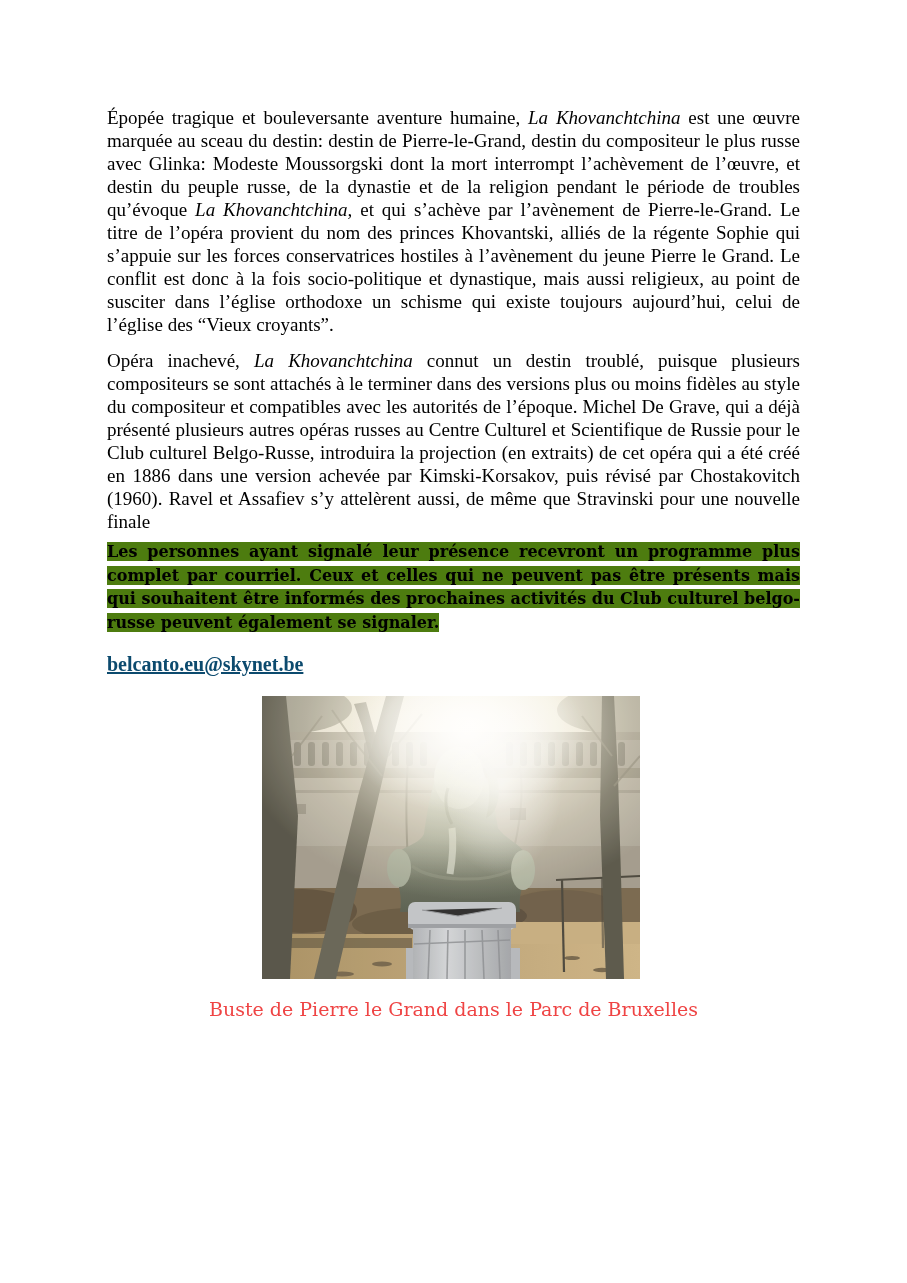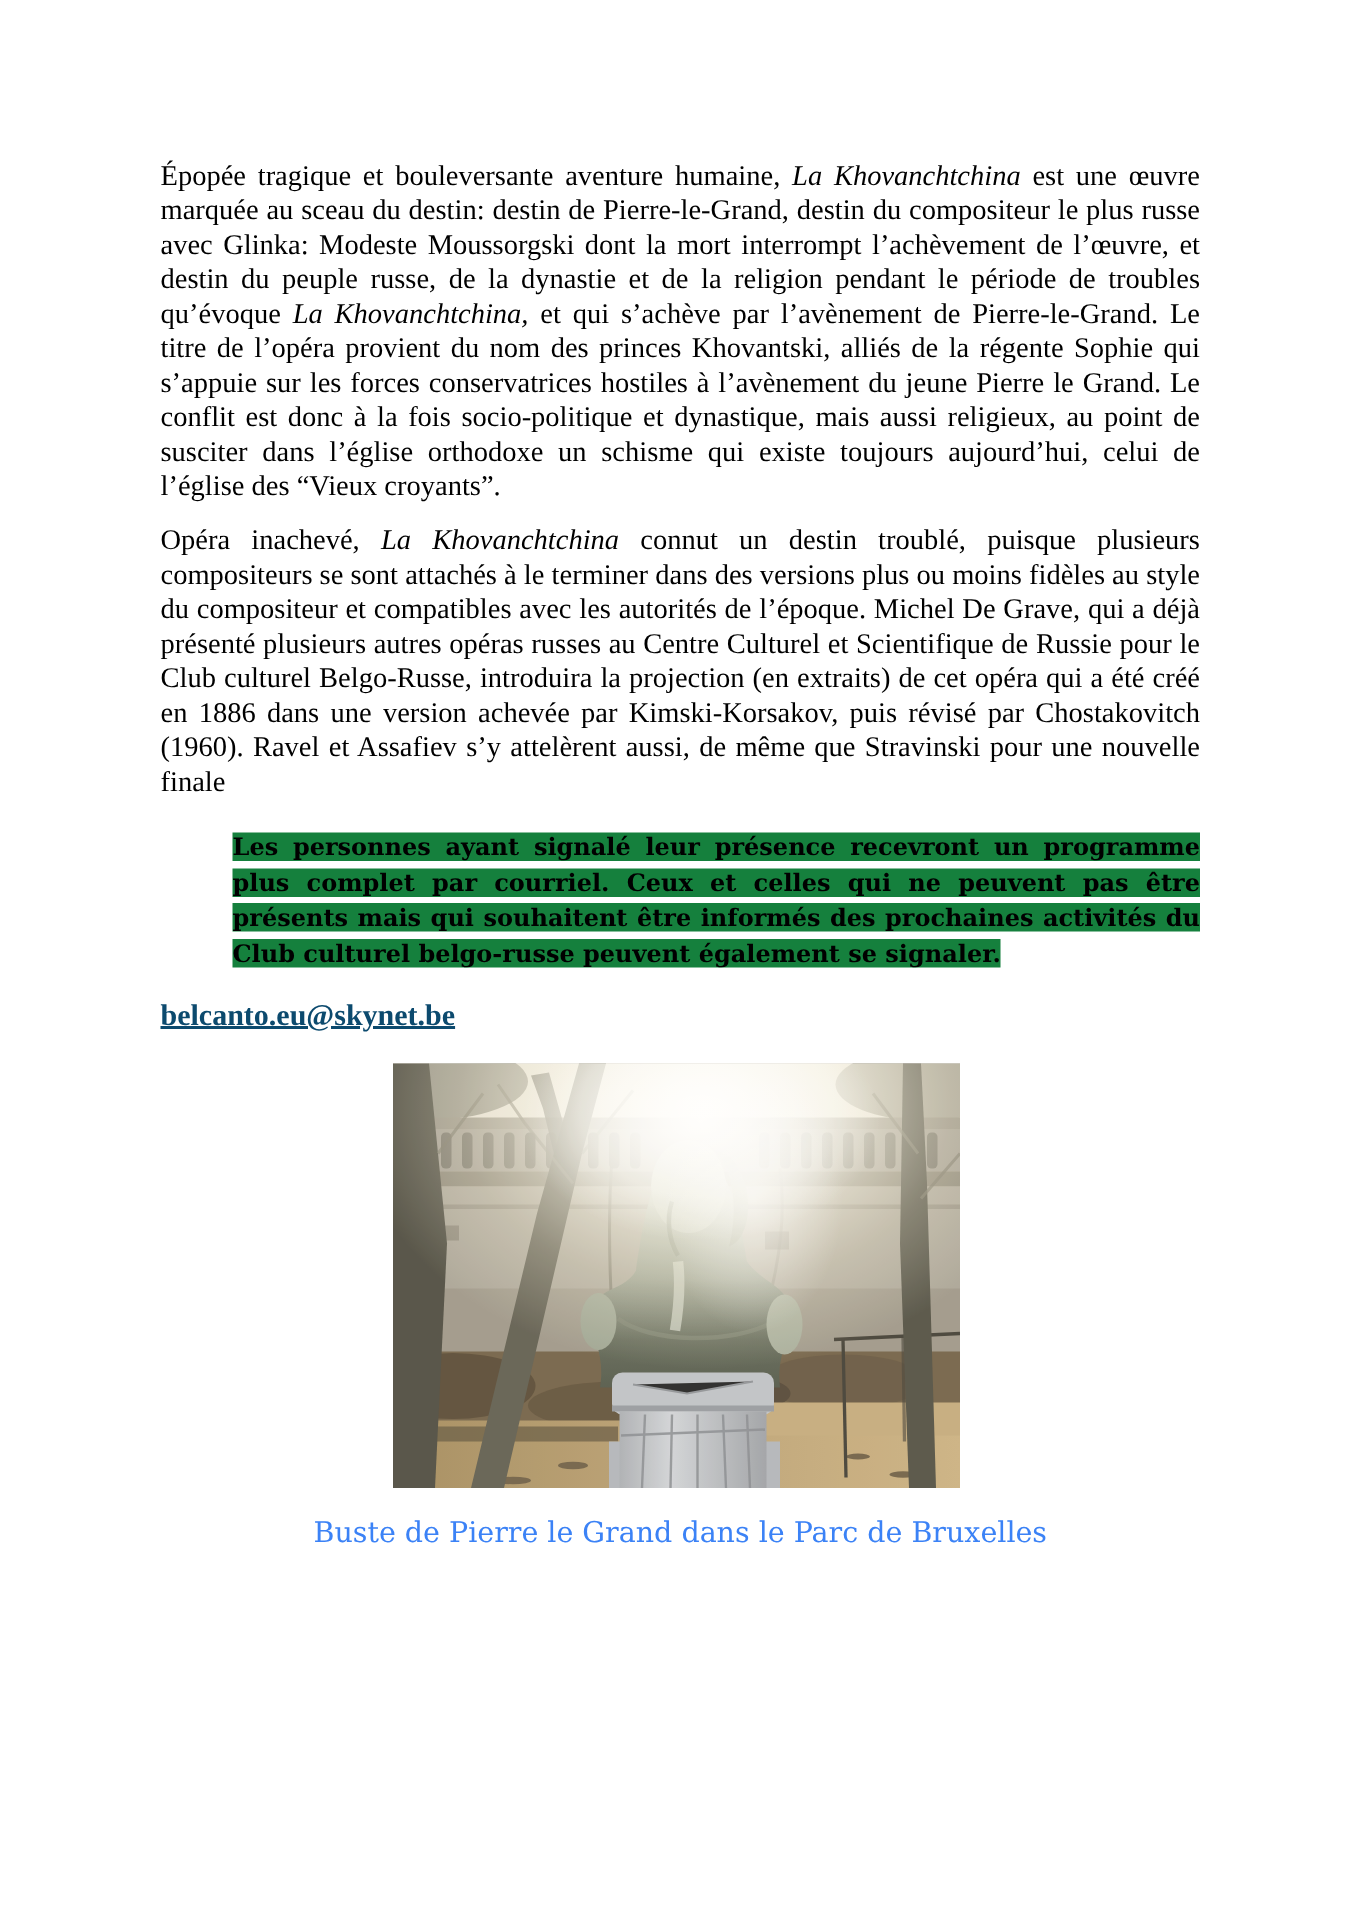--- a/index.html
+++ b/index.html
@@ -21,37 +21,36 @@
     font-family: "Liberation Serif", serif;
     font-size: 19px;
     line-height: 23px;
   }
   .cambria {
     font-family: "DejaVu Serif", serif;
     font-size: 17px;
     line-height: 23.5px;
   }
   .para1 { margin-bottom: 13px; }
-  .para2 { margin-bottom: 20px; }
+  .para2 { margin-bottom: 7px; }
   .para3 { margin-bottom: 21px; }
   .italic { font-style: italic; }
   sup.ord { font-size: 0.62em; vertical-align: super; line-height: 0; }
   .notice {
     font-family: "DejaVu Serif", serif;
     font-size: 16px;
     line-height: 23.5px;
     font-weight: bold;
     margin-bottom: 19px;
   }
   .notice .hl {
-    background: #15803d;
+    background: #4d7c0f;
     padding: 0 0;
     -webkit-box-decoration-break: clone;
     box-decoration-break: clone;
-    margin-left: 48px;
   }
   .email-row { margin-bottom: 20px; text-align: left; }
   .email-row a {
     font-family: "Liberation Serif", serif;
     font-size: 20px;
     font-weight: bold;
     color: #0c4a6e;
     text-decoration: underline;
   }
   .photo-wrap {
@@ -59,21 +58,21 @@
     height: 283px;
     margin-left: 155px;
     margin-bottom: 17px;
   }
   .photo-wrap svg { display: block; }
   .caption {
     font-family: "DejaVu Serif", serif;
     font-size: 19px;
     line-height: 27px;
     text-align: center;
-    color: #3b82f6;
+    color: #ef4444;
   }
 </style>
 </head>
 <body>
 
 <div class="page">
   <div class="content">
 
     <p class="times para1"><span>Épopée tragique et bouleversante aventure humaine, </span><span class="italic">La Khovanchtchina</span><span> est une œuvre marquée au sceau du destin: destin de Pierre-le-Grand, destin du compositeur le plus russe avec Glinka: Modeste Moussorgski dont la mort interrompt l’achèvement de l’œuvre, et destin du peuple russe, de la dynastie et de la religion pendant le période de troubles qu’évoque </span><span class="italic">La Khovanchtchina,</span><span> et qui s’achève par l’avènement de Pierre-le-Grand. Le titre de l’opéra provient du nom des princes Khovantski, alliés de la régente Sophie qui s’appuie sur les forces conservatrices hostiles à l’avènement du jeune Pierre le Grand. Le conflit est donc à la fois socio-politique et dynastique, mais aussi religieux, au point de susciter dans l’église orthodoxe un schisme qui existe toujours aujourd’hui, celui de l’église des “Vieux croyants”.</span></p>
 

